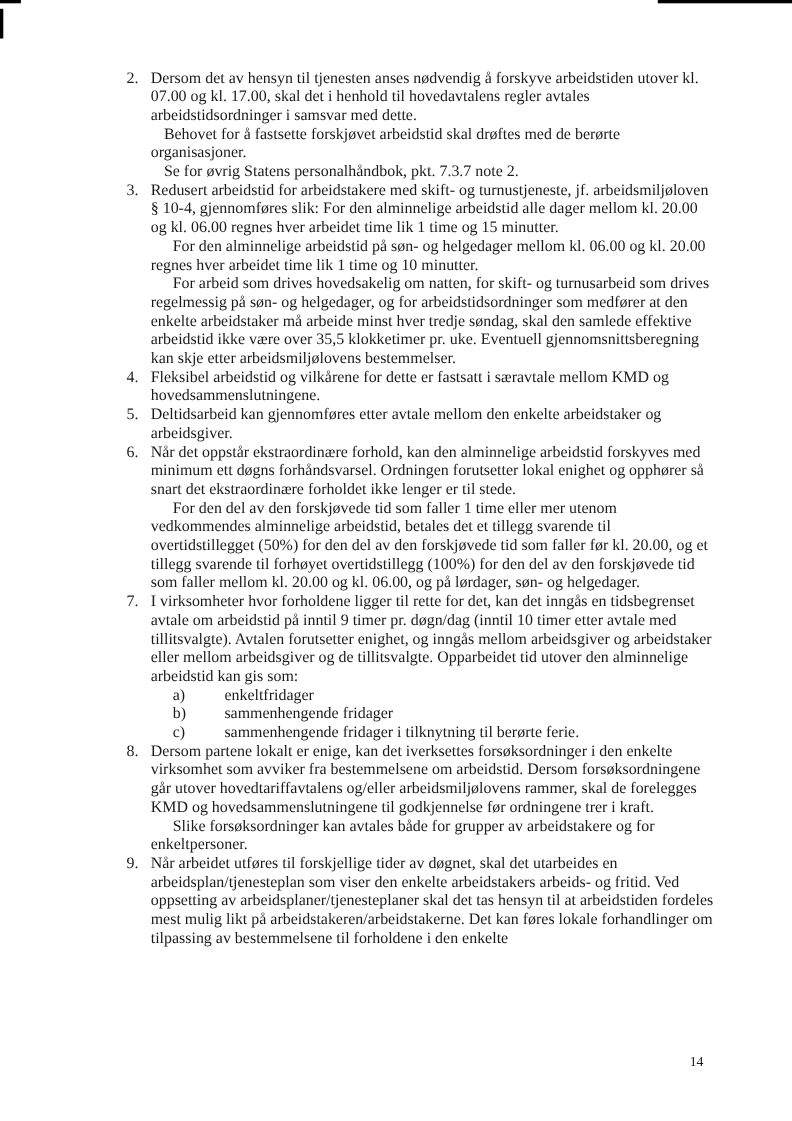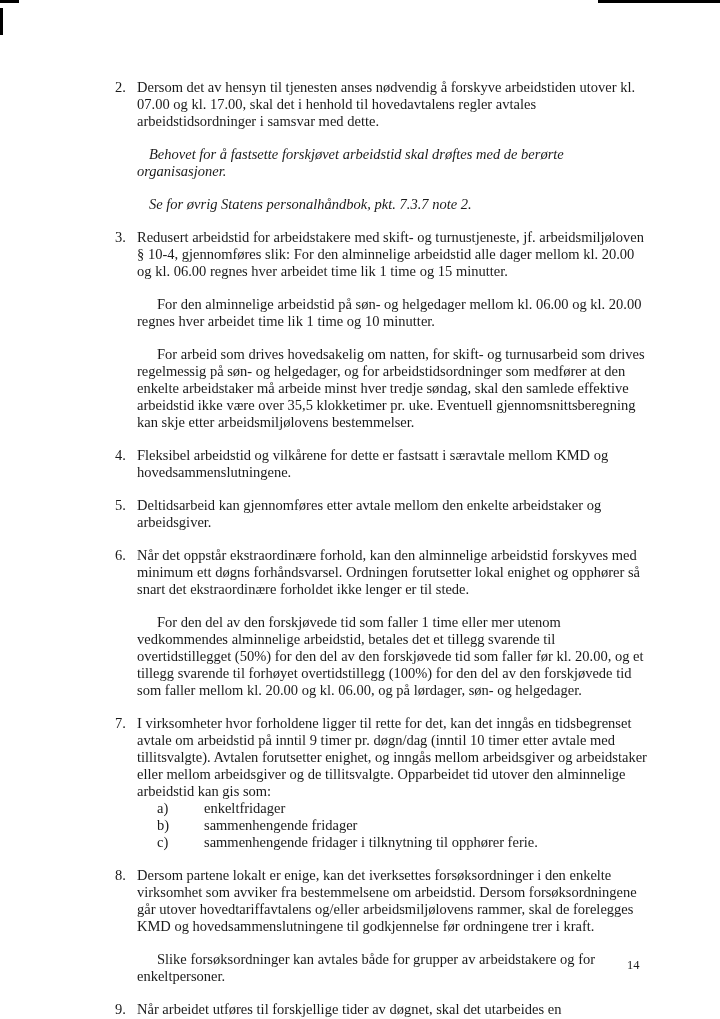--- a/index.html
+++ b/index.html
@@ -40,24 +40,23 @@
     position: relative;
     padding-left: 22px;
   }
   .num {
     position: absolute;
     left: 0;
     top: 0;
   }
   .para {
     width: 512px;
-    margin-top: 16px;
   }
   .para.ind { text-indent: 20px; }
-  .para.ind-sm { text-indent: 12px; font-style: italic; }
+  .para.ind-sm { text-indent: 12px; }
   .subitem {
     position: relative;
     padding-left: 67px;
   }
   .sublabel {
     position: absolute;
     left: 20px;
     top: 0;
   }
   .page-number {
@@ -116,21 +115,21 @@
       <div class="subitem">
         <span class="sublabel">a)</span>
         <span>enkeltfridager</span>
       </div>
       <div class="subitem">
         <span class="sublabel">b)</span>
         <span>sammenhengende fridager</span>
       </div>
       <div class="subitem">
         <span class="sublabel">c)</span>
-        <span>sammenhengende fridager i tilknytning til opphører ferie.</span>
+        <span>sammenhengende fridager i tilknytning til berørte ferie.</span>
       </div>
     </div>
 
     <div class="item">
       <span class="num">8.</span>
       <div class="para">Dersom partene lokalt er enige, kan det iverksettes forsøksordninger i den enkelte virksomhet som avviker fra bestemmelsene om arbeidstid. Dersom forsøksordningene går utover hovedtariffavtalens og/eller arbeidsmiljølovens rammer, skal de forelegges KMD og hovedsammenslutningene til godkjennelse før ordningene trer i kraft.</div>
       <div class="para ind">Slike forsøksordninger kan avtales både for grupper av arbeidstakere og for enkeltpersoner.</div>
     </div>
 
     <div class="item">

